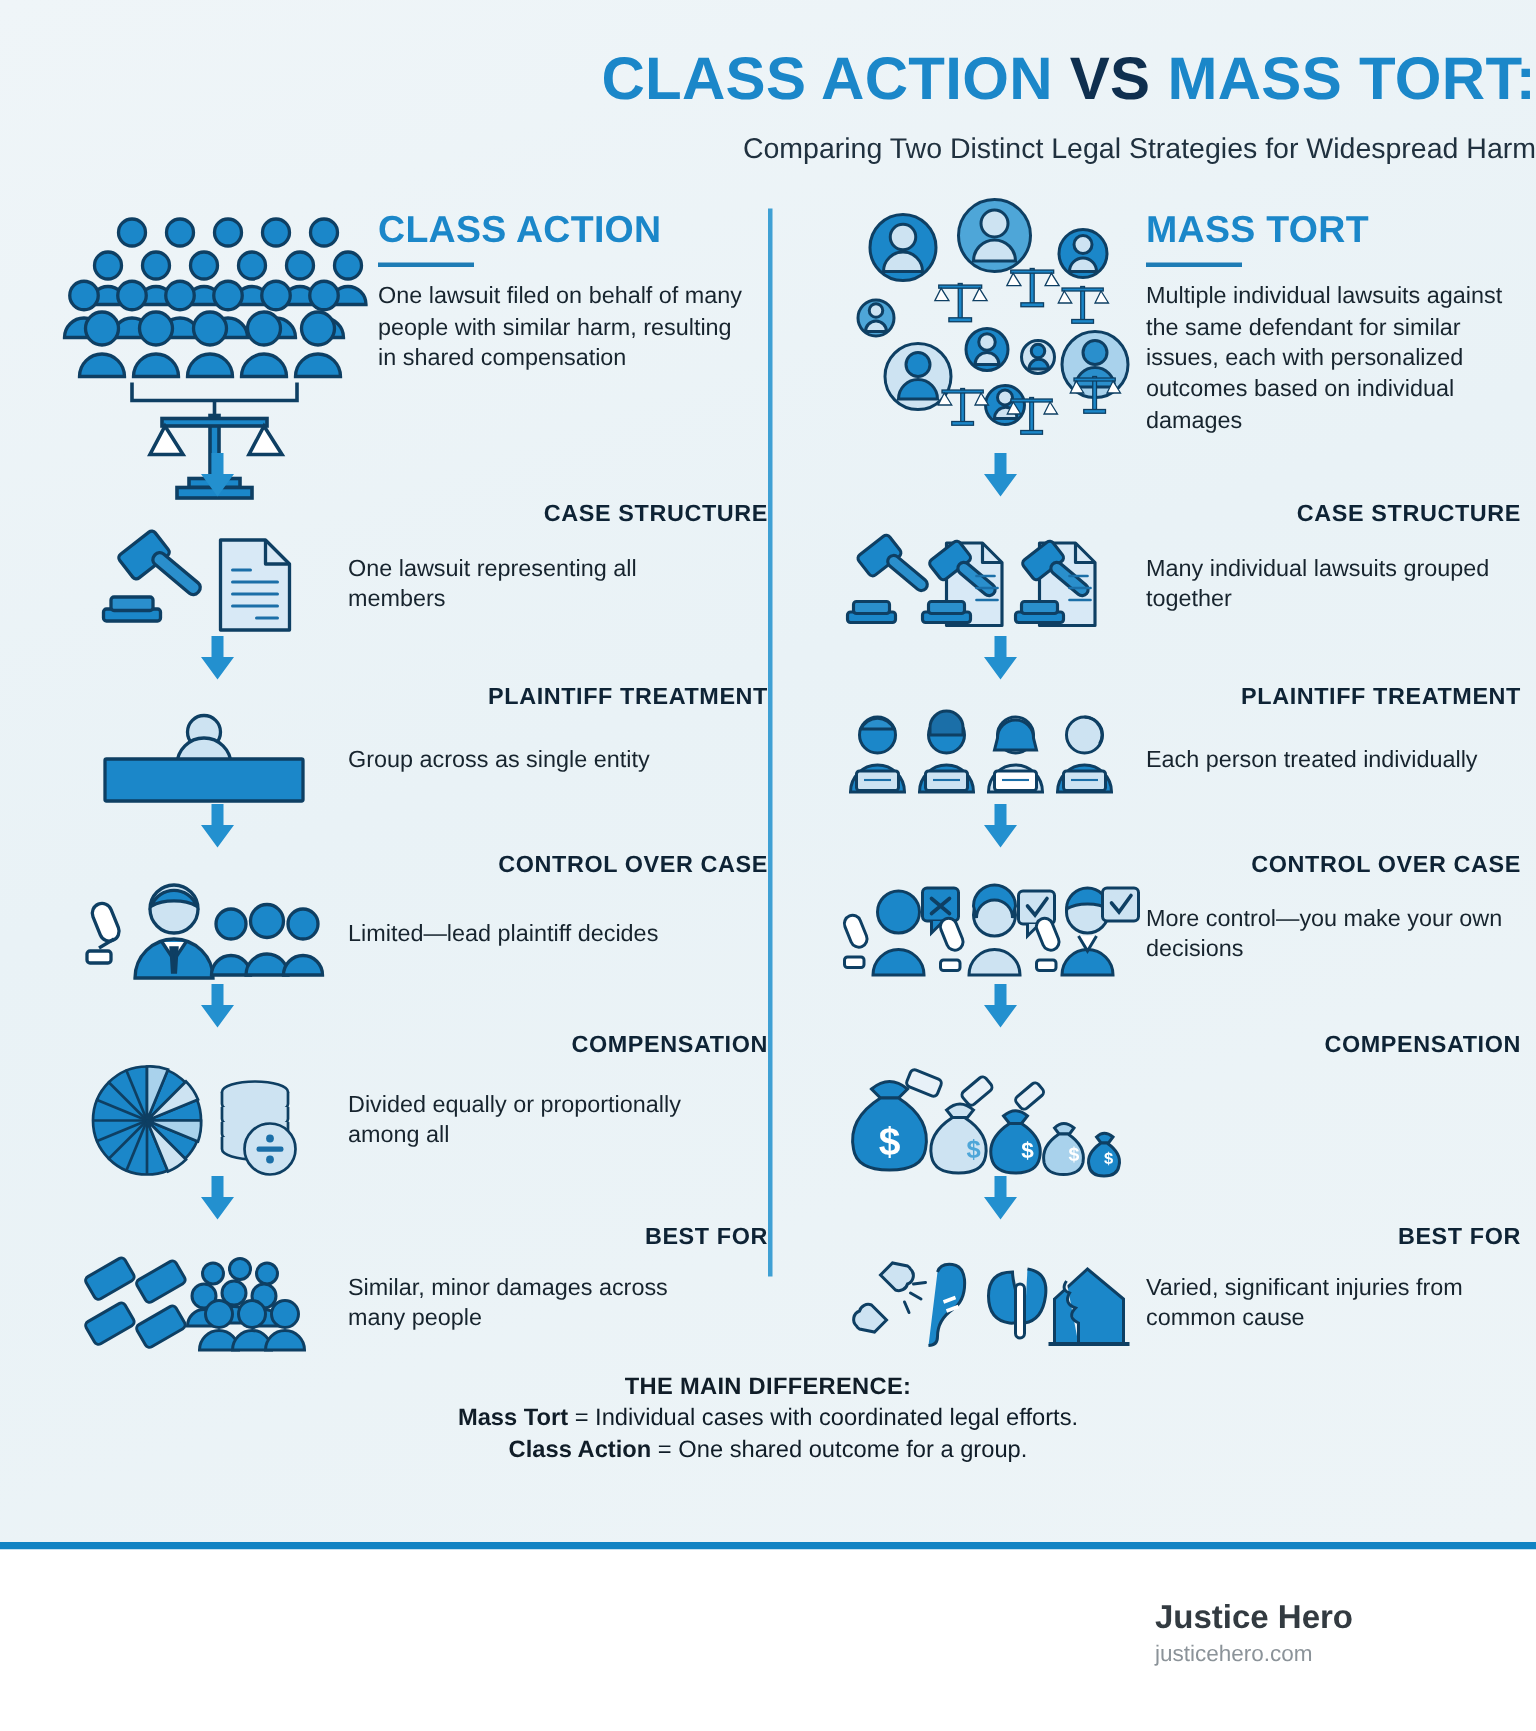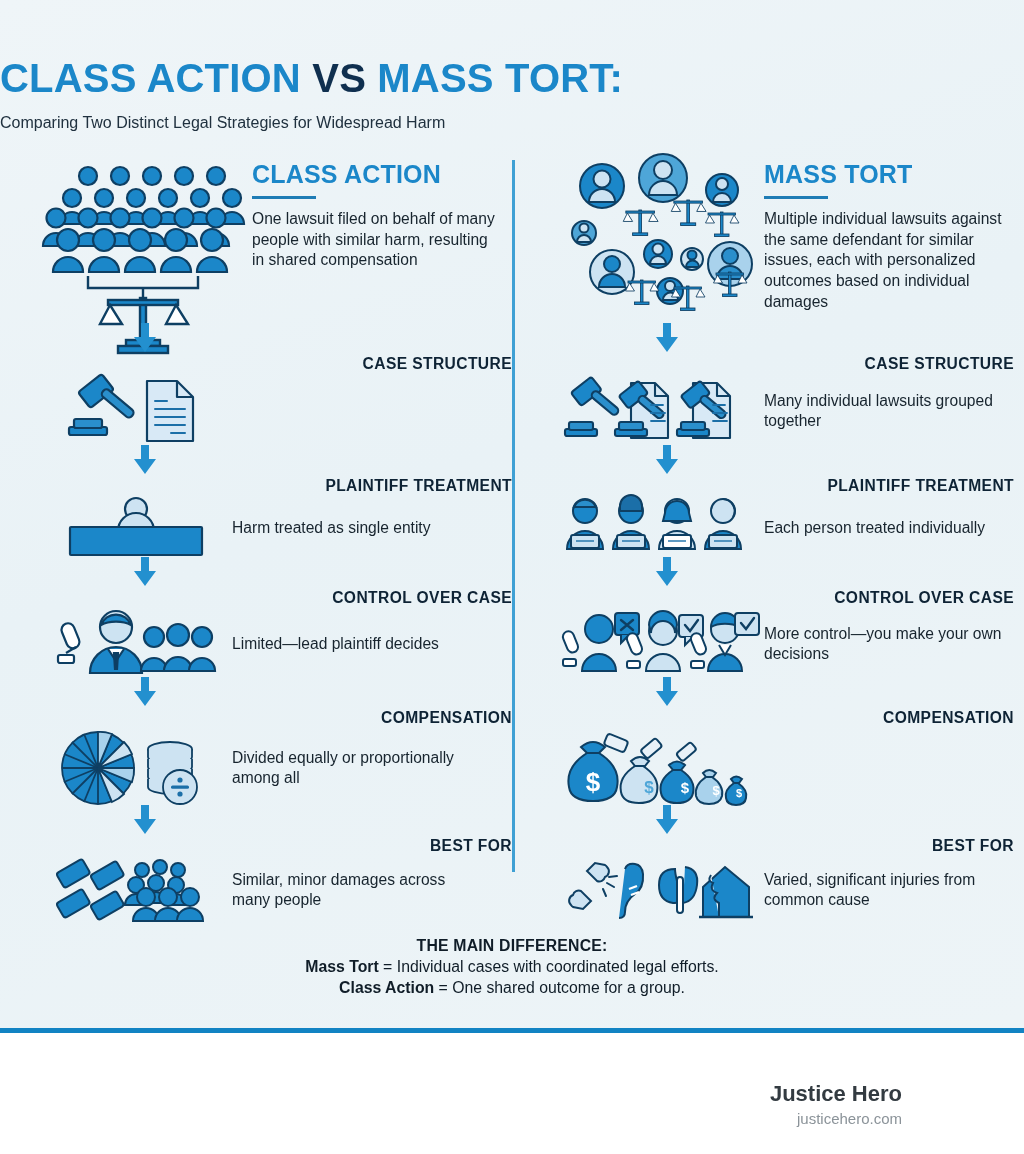--- a/index.html
+++ b/index.html
@@ -13,32 +13,32 @@
   .info {
     width: 1024px; height: 1028px;
     background: linear-gradient(160deg, #eff5f8 0%, #e9f2f6 45%, #edf4f7 100%);
     position: relative;
     padding: 0;
     overflow: hidden;
   }
   .blue-rule { width: 1024px; height: 5px; background: #1283c3; }
 
   
-  .header { text-align: left; padding-top: 56px; }
+  .header { text-align: right; padding-top: 31px; }
   .title-1 {
     font-size: 40px; font-weight: bold; letter-spacing: 0.2px;
     line-height: 1.12; color: #0f2f4f;
   }
   .title-1 .blue { color: #1b87c9; }
   .title-2 {
     font-size: 40px; font-weight: bold; color: #0f2f4f;
     line-height: 1.12; margin-top: 2px;
   }
   .subtitle {
-    margin-top: 13px; font-size: 16px; color: #20313f; font-weight: normal;
+    margin-top: 13px; font-size: 19px; color: #20313f; font-weight: normal;
   }
 
   
   .columns {
     display: flex; margin-top: 22px; position: relative;
     padding: 0 10px;
   }
   .divider {
     position: absolute; left: 512px; top: 6px; width: 3px; height: 712px;
     background: #3fa0d4;
@@ -75,21 +75,21 @@
   
   .main-diff { text-align: center; margin-top: 14px; }
   .md-title { font-size: 15.8px; font-weight: bold; color: #101d28; letter-spacing: 0.2px; text-align: center; }
   .md-line { font-size: 15.8px; color: #101d28; margin-top: 3px; }
   .md-line b { font-weight: bold; }
 
   
   .brand {
     height: 121px; background: #ffffff; position: relative;
   }
-  .brand-inner { position: absolute; right: 122px; top: 48px; text-align: right; }
+  .brand-inner { position: absolute; right: 122px; top: 32px; text-align: left; }
   .brand-name { font-size: 22px; font-weight: bold; color: #333b41; }
   .brand-url { font-size: 15px; color: #8b9399; margin-top: 3px; }
   svg { display: block; overflow: visible; }
 </style>
 </head>
 <body>
 
 <div class="page">
 
   <div class="info">
@@ -207,40 +207,41 @@
               </g>
               <g stroke="#1b6fa8" stroke-width="2" stroke-linecap="round">
                 <path d="M94 26 h12"></path>
                   <path d="M94 34 h30"></path>
                   <path d="M94 42 h30"></path>
                 <path d="M94 50 h30"></path>
                   <path d="M110 58 h14"></path>
               </g>
             </svg>
           </div>
+          <div class="sec-text">One lawsuit representing all members</div>
         </div>
 
         <div class="arrow-row tight">
           <svg width="26" height="30" viewBox="0 0 26 30" style="margin-left:84px">
               <path d="M9 0 h8 v14 h7 L13 29 L2 14 h7 z" fill="#2390cf"></path>
             </svg>
         </div>
 
         <div class="sec-title">PLAINTIFF TREATMENT</div>
         <div class="sec-body">
           <div class="sec-art">
             <svg width="160" height="62" viewBox="0 0 160 62">
               <g stroke="#0e3f63" stroke-width="2.2">
                 <circle cx="80" cy="12" r="11" fill="#cde3f2"></circle>
                 <path d="M62 34 a18 18 0 0 1 36 0 z" fill="#cde3f2"></path>
                 <rect x="14" y="30" width="132" height="28" rx="1" fill="#1b87c9"></rect>
               </g>
             </svg>
           </div>
-          <div class="sec-text">Harm treated as single entity</div>
+          <div class="sec-text">Group across as single entity</div>
         </div>
 
         <div class="arrow-row tight">
           <svg width="26" height="30" viewBox="0 0 26 30" style="margin-left:84px">
               <path d="M9 0 h8 v14 h7 L13 29 L2 14 h7 z" fill="#2390cf"></path>
             </svg>
         </div>
 
         <div class="sec-title">CONTROL OVER CASE</div>
         <div class="sec-body">

